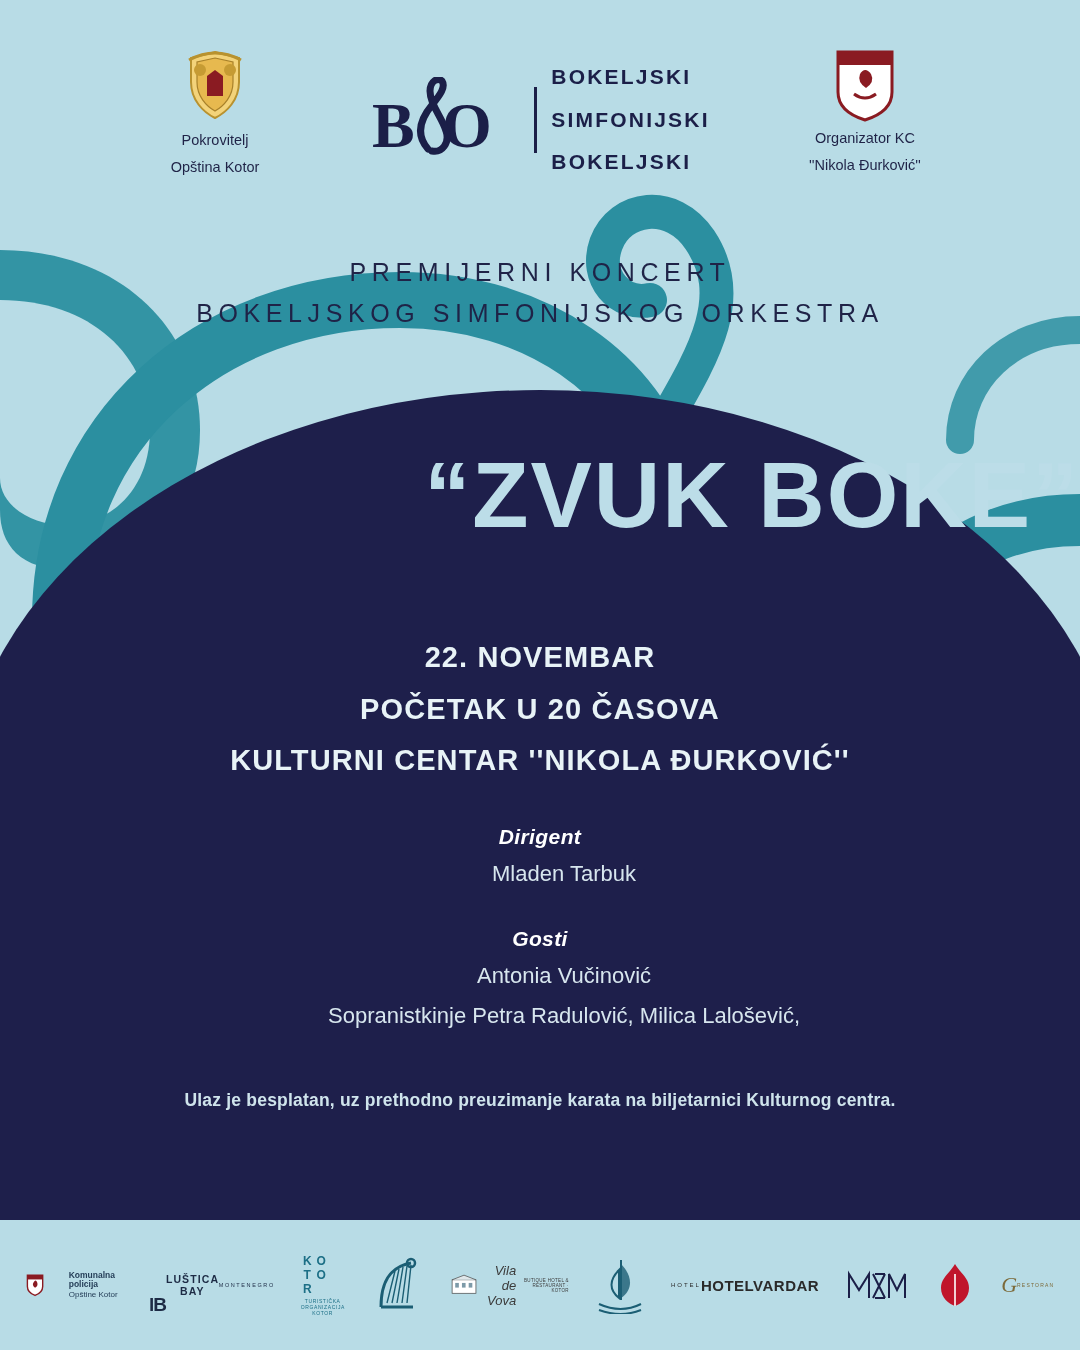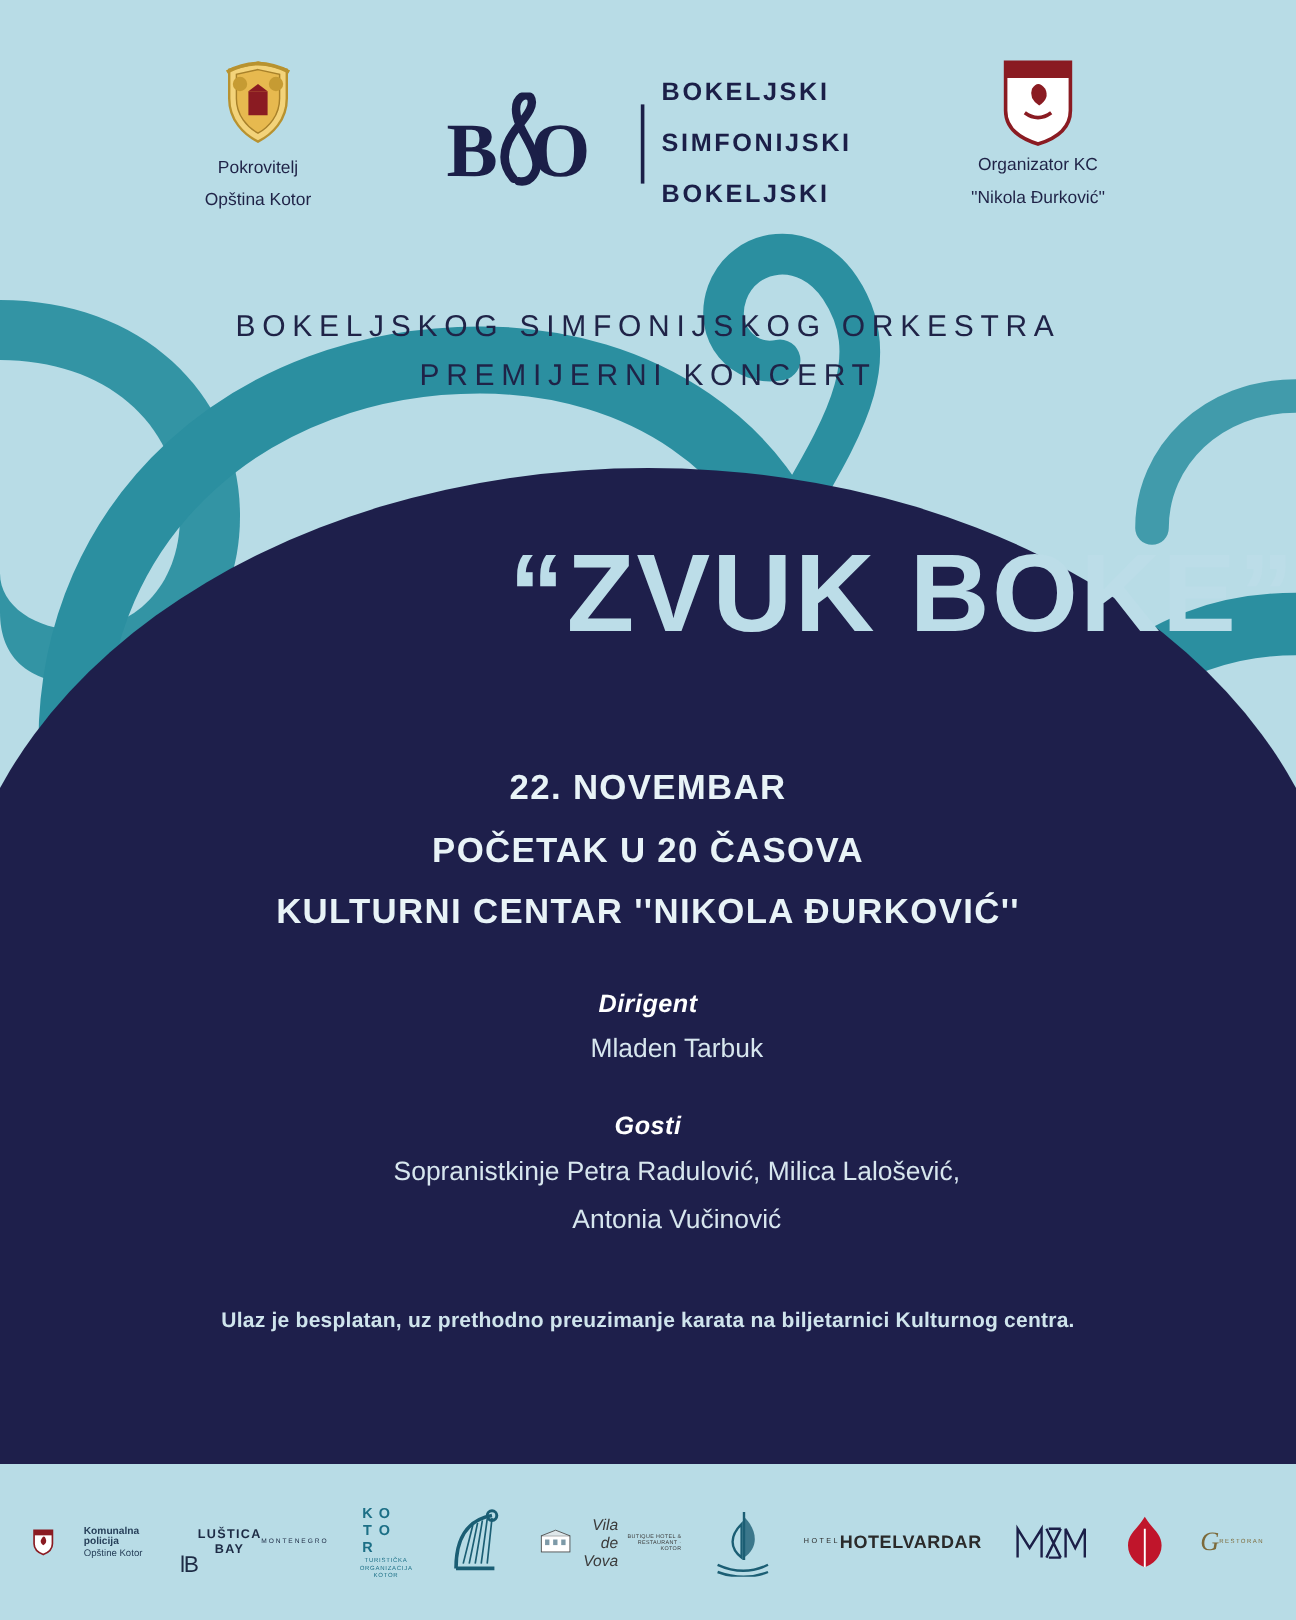--- a/index.html
+++ b/index.html
@@ -186,21 +186,21 @@
   .sp-txt {
     font-size: 8px;
     color: #27405a;
     line-height: 1.15;
     text-align: center;
   }
   .sp-kp { display: flex; align-items: center; gap: 4px; }
   .sp-kp .kp-lines { text-align: left; margin-left: 21px; }
   .sp-kp .kp-lines b { font-size: 8.5px; display: block; }
   .lusticabay { text-align: center; color: #1d2b45; }
-  .lusticabay .lb-mark { font-size: 19px; font-weight: normal; letter-spacing: -1px; margin-top: 40px; }
+  .lusticabay .lb-mark { font-size: 19px; font-weight: bold; letter-spacing: -1px; margin-top: 40px; }
   .lusticabay .lb-name { font-size: 10.5px; font-weight: bold; letter-spacing: 1.1px; }
   .lusticabay .lb-sub { font-size: 5.5px; letter-spacing: 1.6px; }
   .kotor-grid {
     display: grid;
     grid-template-columns: repeat(3, 13px);
     grid-template-rows: repeat(3, 13px);
     gap: 1px;
     color: #1c6f86;
     font-size: 12px;
     font-weight: bold;
@@ -282,40 +282,40 @@
         <rect x="4" y="4" width="54" height="13" fill="#8a1b22"></rect>
         <path d="M26 26 q5 -8 11 0 q4 8 -5 14 q-9 -6 -6 -14 z" fill="#8a1b22"></path>
         <path d="M20 46 q11 8 22 0" fill="none" stroke="#8a1b22" stroke-width="3"></path>
       </svg>
       <div class="cap">Organizator KC</div>
       <div class="cap">''Nikola Đurković''</div>
     </div>
   </div>
 
   <div class="premiere">
+    <div>PREMIJERNI KONCERT</div>
     <div>BOKELJSKOG SIMFONIJSKOG ORKESTRA</div>
-    <div>PREMIJERNI KONCERT</div>
   </div>
 
   <div class="main-title">“ZVUK BOKE”</div>
 
   <div class="details">
     <div class="when">22. NOVEMBAR</div>
     <div class="when">POČETAK U 20 ČASOVA</div>
     <div class="venue">KULTURNI CENTAR ''NIKOLA ĐURKOVIĆ''</div>
 
     <div class="block">
       <div class="role">Dirigent</div>
       <div class="names">Mladen Tarbuk</div>
     </div>
 
     <div class="block">
       <div class="role">Gosti</div>
+      <div class="names">Antonia Vučinović</div>
       <div class="names">Sopranistkinje Petra Radulović, Milica Lalošević,</div>
-      <div class="names">Antonia Vučinović</div>
     </div>
   </div>
 
   <div class="free-note">Ulaz je besplatan, uz prethodno preuzimanje karata na biljetarnici Kulturnog centra.</div>
 
   <div class="sponsors">
 
     <div class="sp sp-kp">
       <svg width="26" height="32" viewBox="0 0 26 32">
         <path d="M2 2 h22 v16 c0 7 -6 11 -11 13 C8 29 2 25 2 18 Z" fill="#ffffff" stroke="#8a1b22" stroke-width="2"></path>

